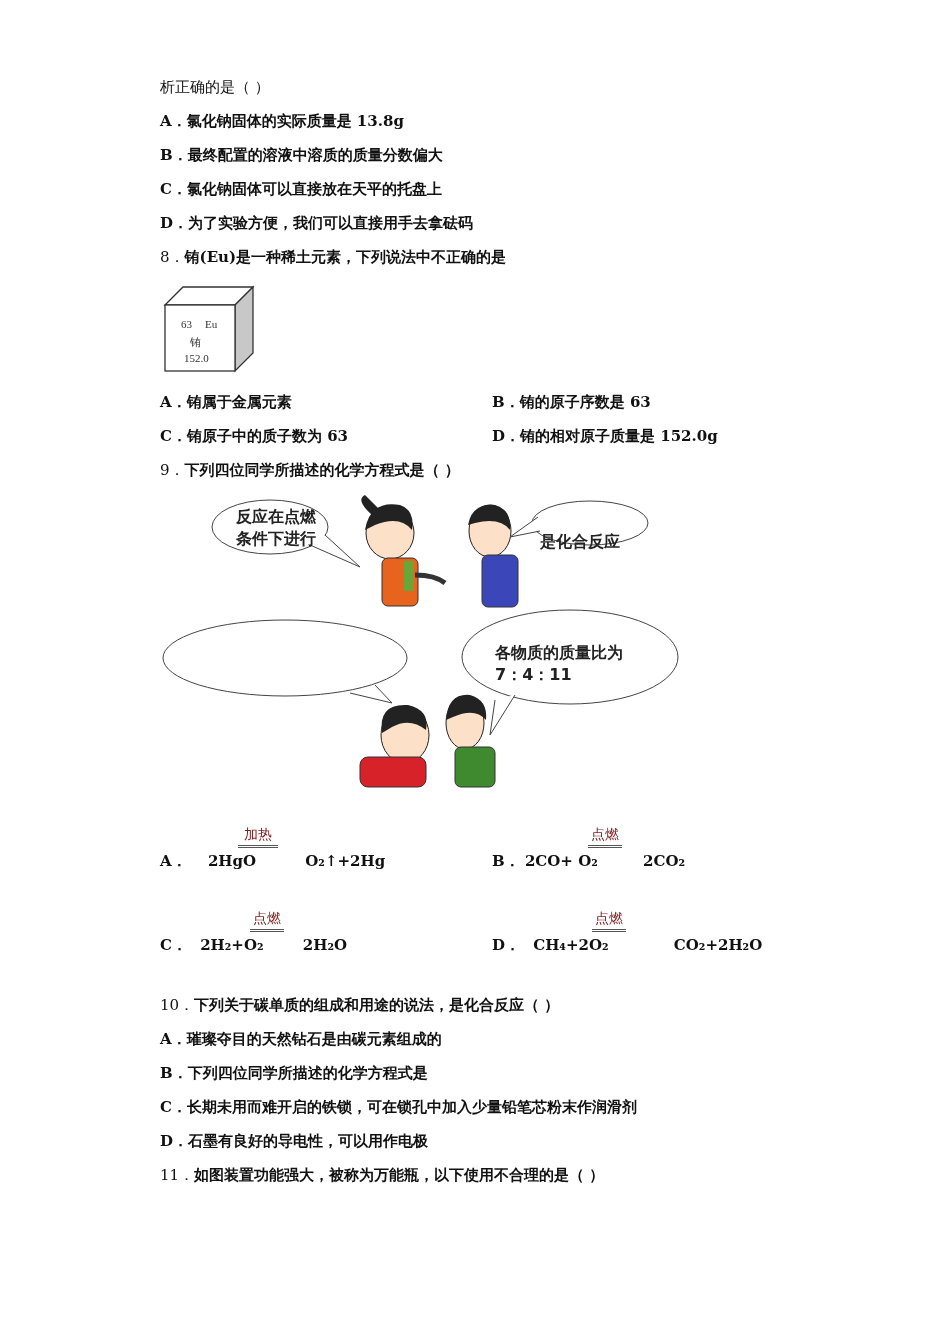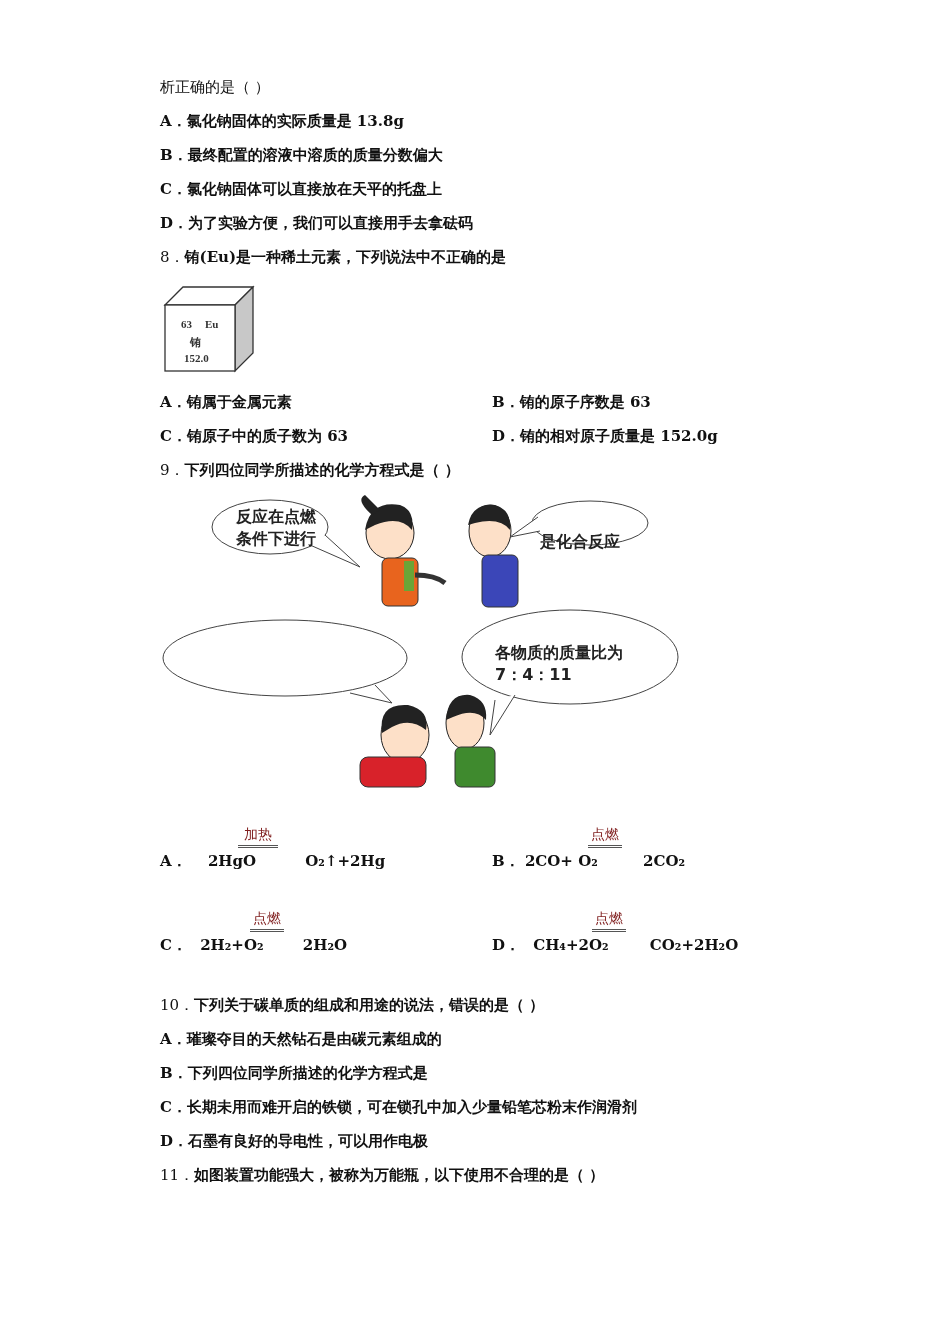--- a/index.html
+++ b/index.html
@@ -4,21 +4,21 @@
 <style>
   html, body { margin:0; padding:0; background:#ffffff; }
   body { width:950px; height:1344px; position:relative; overflow:hidden;
          font-family:"DejaVu Serif","Liberation Serif",serif; color:#111; }
   .line { position:absolute; left:160px; font-size:15px; font-weight:bold; white-space:nowrap; line-height:20px; }
   .stem { font-weight:normal; }
   .stem b { font-weight:bold; }
   .col2 { left:492px; }
   .cube { position:absolute; left:163px; top:285px; width:92px; height:88px; }
   .cube svg { display:block; }
-  .cube-text { position:absolute; font-family:"Liberation Serif",serif; font-size:11px; color:#333; font-weight:bold; }
+  .cube-text { position:absolute; font-family:"Liberation Serif",serif; font-size:11px; color:#333; font-weight:normal; }
   .illus { position:absolute; }
   .bubble-text { position:absolute; font-family:"DejaVu Sans","Liberation Sans",sans-serif; font-size:16px; color:#222; line-height:22px; white-space:nowrap; font-weight:bold; }
   .eq { position:absolute; font-size:15px; font-weight:bold; white-space:nowrap; }
   .cond { position:absolute; font-family:"DejaVu Sans",sans-serif; font-weight:normal; font-size:14px; color:#7f1d1d; text-align:center; }
   .cond .bar { display:block; border-top:1px solid #555; border-bottom:1px solid #555; height:1px; margin-top:1px; }
 </style>
 </head>
 <body>
 
 <div class="line stem" style="top:77px;">析正确的是（   ）</div>
@@ -110,22 +110,22 @@
 <div class="eq" style="left:160px;top:936px;">
   <span>C．</span>
   <span style="margin-left:8px;">2H₂+O₂</span>
   <span class="cond" style="left:90px;top:-26px;width:34px;"><span>点燃</span><span class="bar"></span></span>
   <span style="margin-left:34px;">2H₂O</span>
 </div>
 <div class="eq" style="left:492px;top:936px;">
   <span>D．</span>
   <span style="margin-left:8px;">CH₄+2O₂</span>
   <span class="cond" style="left:100px;top:-26px;width:34px;"><span>点燃</span><span class="bar"></span></span>
-  <span style="margin-left:36px;">CO₂+2H₂O</span>
+  <span style="margin-left:60px;">CO₂+2H₂O</span>
 </div>
 
-<div class="line stem" style="top:995px;"><span>10．</span><b>下列关于碳单质的组成和用途的说法，错误的是（      ）</b></div>
+<div class="line stem" style="top:995px;"><span>10．</span><b>下列关于碳单质的组成和用途的说法，是化合反应（      ）</b></div>
 <div class="line" style="top:1029px;"><span>A．</span><span>璀璨夺目的天然钻石是由碳元素组成的</span></div>
 <div class="line" style="top:1063px;"><span>B．</span><span>下列四位同学所描述的化学方程式是</span></div>
 <div class="line" style="top:1097px;"><span>C．</span><span>长期未用而难开启的铁锁，可在锁孔中加入少量铅笔芯粉末作润滑剂</span></div>
 <div class="line" style="top:1131px;"><span>D．</span><span>石墨有良好的导电性，可以用作电极</span></div>
 
 <div class="line stem" style="top:1165px;"><span>11．</span><b>如图装置功能强大，被称为万能瓶，以下使用不合理的是（    ）</b></div>
 
 </body></html>

